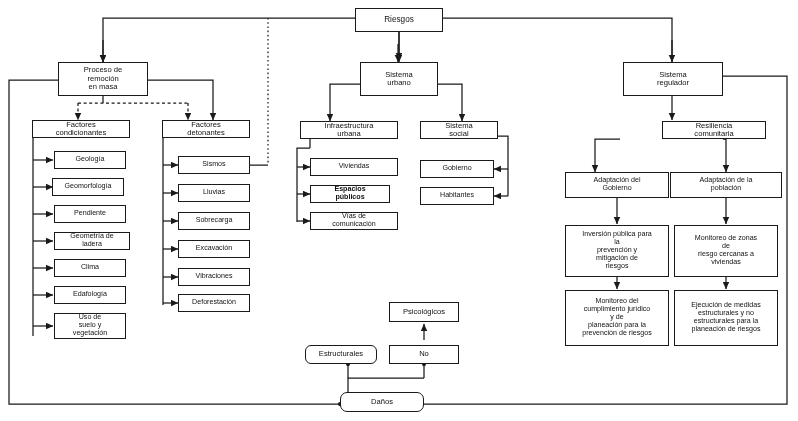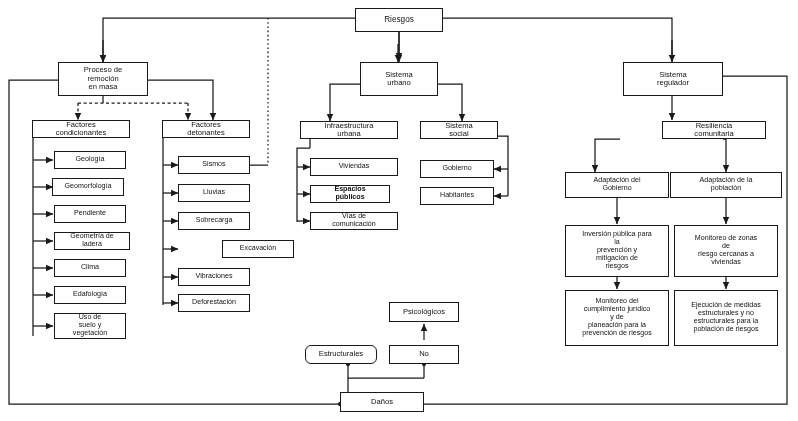--- a/index.html
+++ b/index.html
@@ -174,24 +174,24 @@
     <span>Monitoreo del
 cumplimiento jurídico y de
 planeación para la
 prevención de riesgos</span>
   </div>
 
   <div class="node t7" style="left:674px;top:290px;width:104px;height:56px;white-space:pre-line;">
     <span>Ejecución de medidas
 estructurales y no
 estructurales para la
-población de riesgos</span>
-  </div>
-
-  <div class="node t75" style="left:340px;top:392px;width:84px;height:20px;">
+planeación de riesgos</span>
+  </div>
+
+  <div class="node t75" style="left:340px;top:392px;width:84px;height:20px;border-radius:7px;">
     <span>Daños</span>
   </div>
 
   <div class="node t75" style="left:305px;top:345px;width:72px;height:19px;border-radius:6px;">
     <span>Estructurales</span>
   </div>
 
   <div class="node t75" style="left:389px;top:345px;width:70px;height:19px;">
     <span>No</span>
   </div>
@@ -207,21 +207,21 @@
       <div class="node t7" style="position: absolute; left: 54px; width: 76px; top: 232px; height: 18px; white-space: pre-line;"><span>Geometría de ladera</span></div>
       <div class="node t7" style="position: absolute; left: 54px; width: 72px; top: 259px; height: 18px; white-space: pre-line;"><span>Clima</span></div>
       <div class="node t7" style="position: absolute; left: 54px; width: 72px; top: 286px; height: 18px; white-space: pre-line;"><span>Edafología</span></div>
       <div class="node t7" style="position: absolute; left: 54px; width: 72px; top: 313px; height: 26px; white-space: pre-line;"><span>Uso de suelo y
 vegetación</span></div>
     </div>
   <div id="detonantes">
       <div class="node t7" style="position: absolute; left: 178px; width: 72px; top: 156px; height: 18px; white-space: pre-line;"><span>Sismos</span></div>
       <div class="node t7" style="position: absolute; left: 178px; width: 72px; top: 184px; height: 18px; white-space: pre-line;"><span>Lluvias</span></div>
       <div class="node t7" style="position: absolute; left: 178px; width: 72px; top: 212px; height: 18px; white-space: pre-line;"><span>Sobrecarga</span></div>
-      <div class="node t7" style="position: absolute; left: 178px; width: 72px; top: 240px; height: 18px; white-space: pre-line; margin-left: 44px;"><span>Excavación</span></div>
+      <div class="node t7" style="position: absolute; left: 178px; width: 72px; top: 240px; height: 18px; white-space: pre-line;"><span>Excavación</span></div>
       <div class="node t7" style="position: absolute; left: 178px; width: 72px; top: 268px; height: 18px; white-space: pre-line;"><span>Vibraciones</span></div>
       <div class="node t7" style="position: absolute; left: 178px; width: 72px; top: 294px; height: 18px; white-space: pre-line;"><span>Deforestación</span></div>
     </div>
   <div id="infraestructura">
       <div class="node t7" style="position: absolute; left: 310px; width: 88px; top: 158px; height: 18px; white-space: pre-line;"><span>Viviendas</span></div>
       <div class="node t7" style="position: absolute; left: 310px; width: 80px; top: 185px; height: 18px; white-space: pre-line; font-weight: bold;"><span>Espacios públicos</span></div>
       <div class="node t7" style="position: absolute; left: 310px; width: 88px; top: 212px; height: 18px; white-space: pre-line;"><span>Vías de comunicación</span></div>
     </div>
   <div id="social">
       <div class="node t7" style="position: absolute; left: 420px; width: 74px; top: 160px; height: 18px; white-space: pre-line;"><span>Gobierno</span></div>

